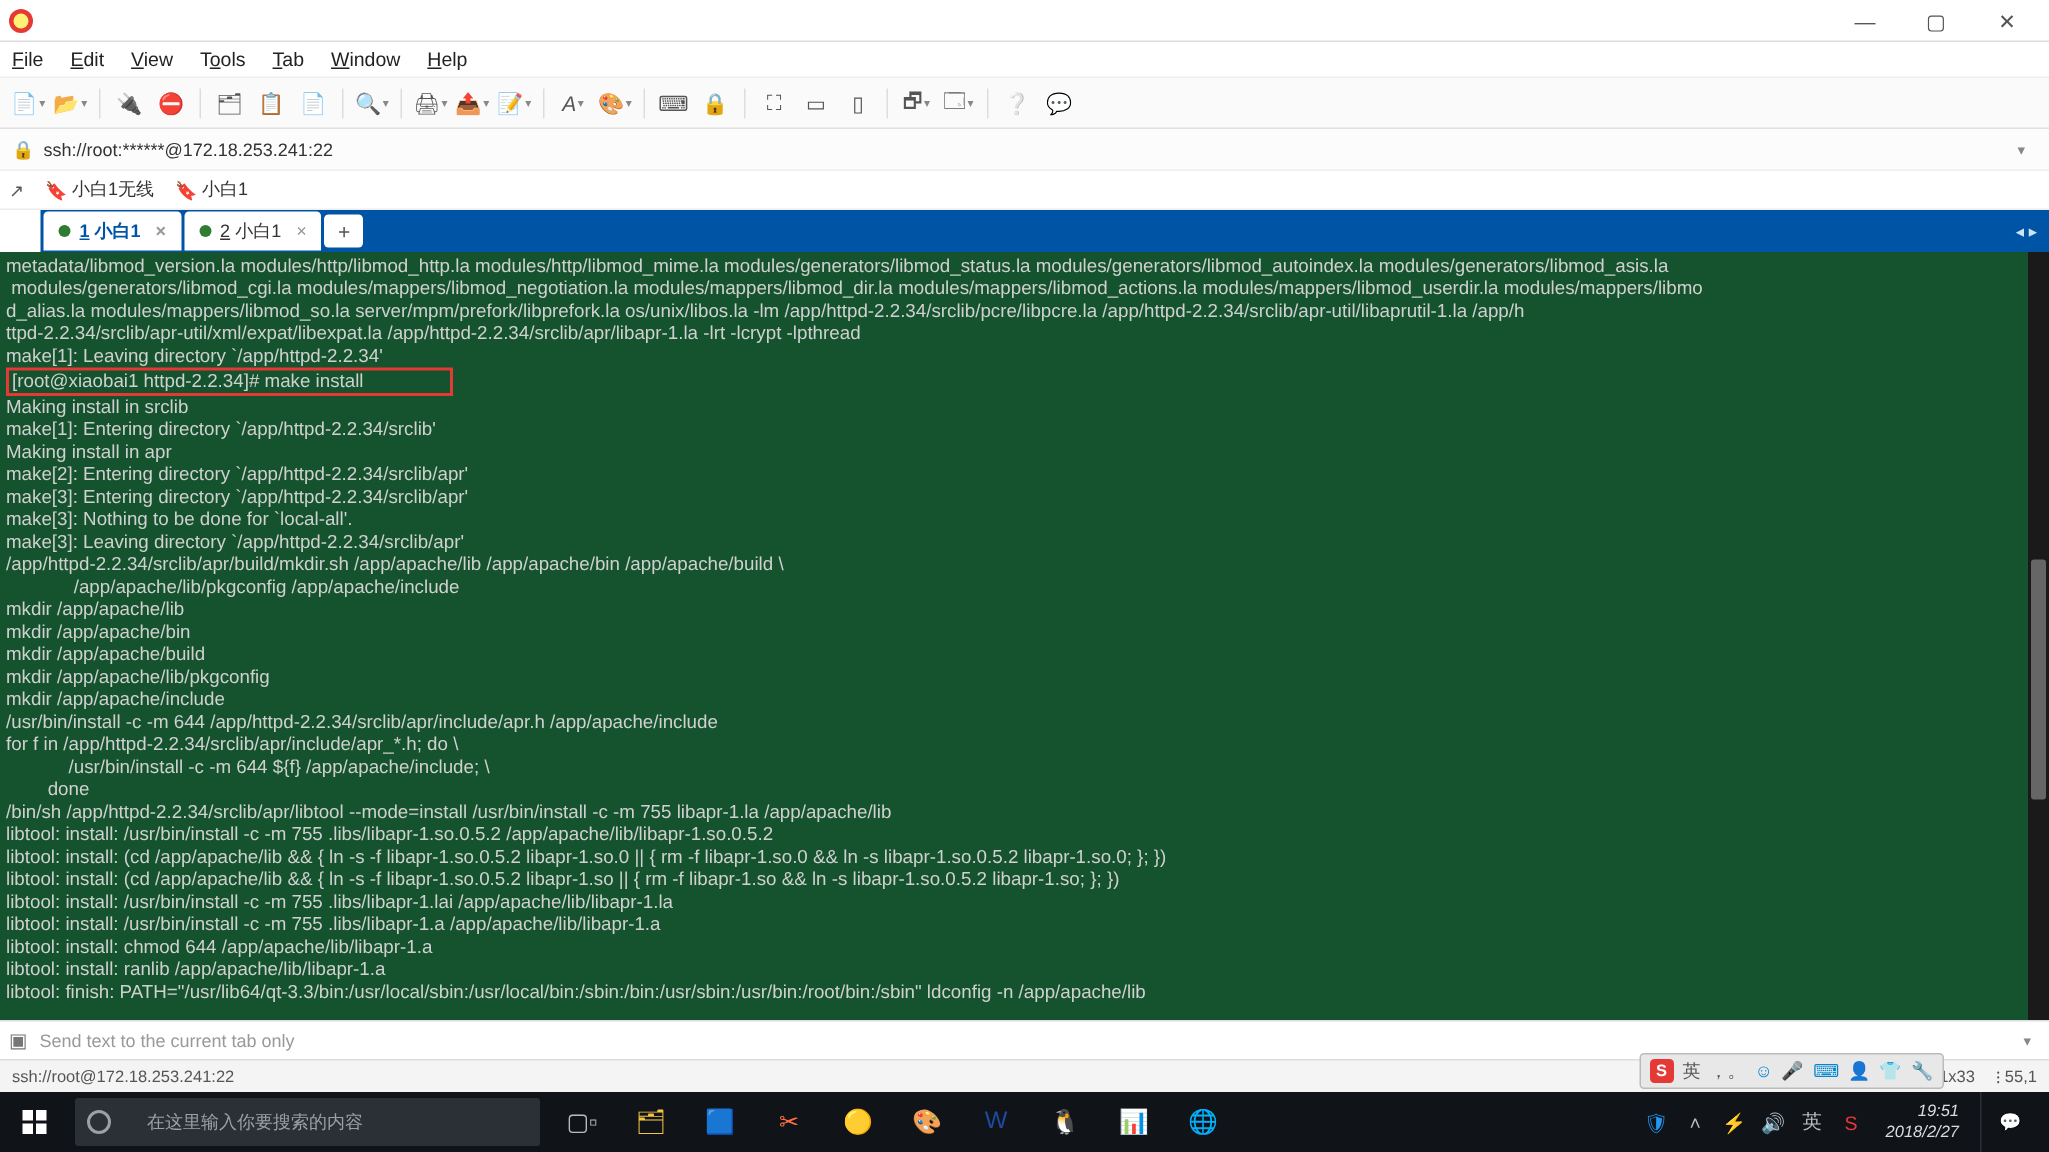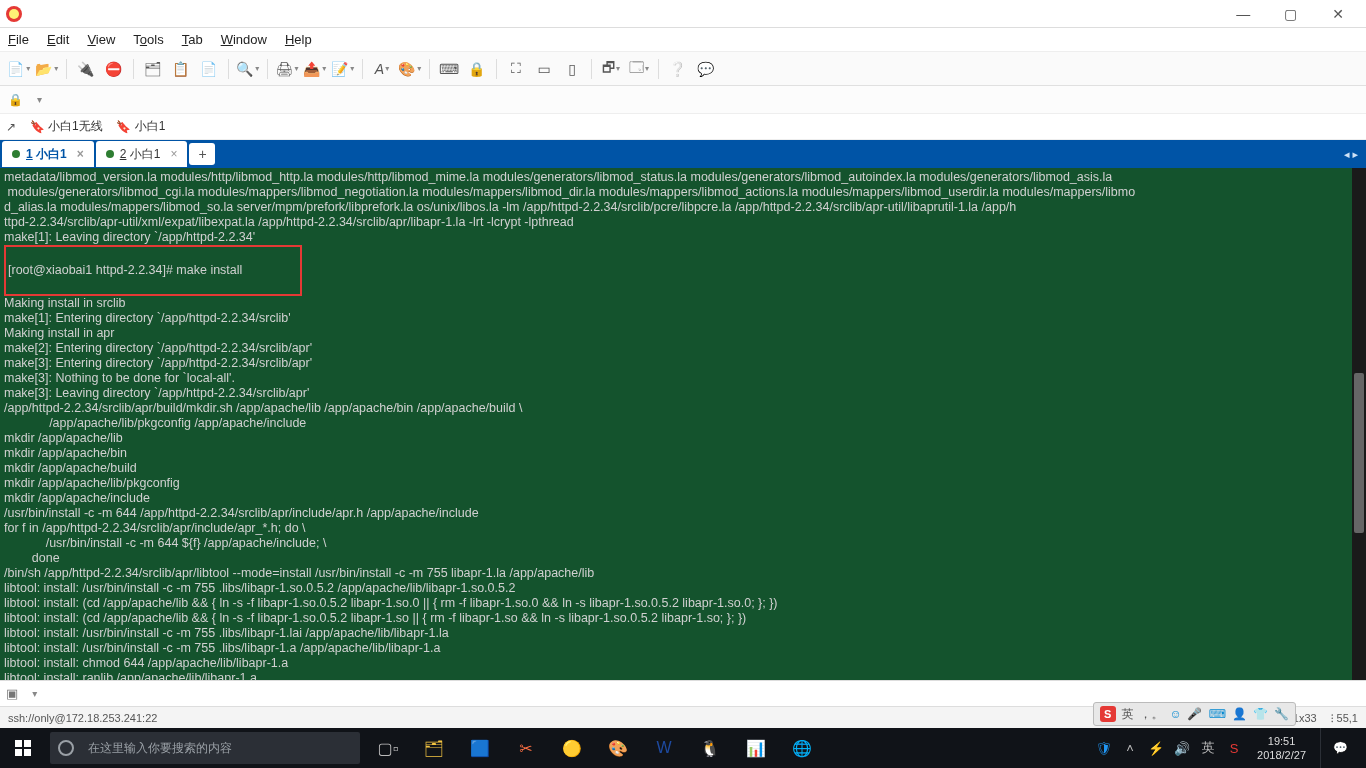--- a/index.html
+++ b/index.html
@@ -16,54 +16,54 @@
 .tb-btn .drop { font-size: 8px; margin-left: 1px; color: #888; }
 .tb-sep { width: 1px; height: 20px; background: #ddd; margin: 0 4px; }
 .addr-bar { height: 28px; display: flex; align-items: center; padding: 0 8px; font-size: 12px; color: #555; gap: 6px; border-bottom: 1px solid #eee; background: #fcfcfc; }
 .addr-bar .lock { color: #888; }
 .addr-bar .url { flex: 1; color: #333; }
 .addr-bar .arrow { color: #888; font-size: 10px; padding: 0 8px; }
 .sessions-bar { height: 26px; display: flex; align-items: center; padding: 0 6px; gap: 14px; font-size: 12px; color: #333; border-bottom: 1px solid #eee; }
 .sessions-bar .sicon { font-size: 12px; color: #555; }
 .bm { display: inline-flex; align-items: center; gap: 3px; }
 .bm-icon { color: #333; }
-.tabs-bar { height: 28px; display: flex; align-items: center; background: #0054a6; padding-left: 2px; }
+.tabs-bar { height: 28px; display: flex; align-items: center; background: #0054a6; padding-left: 2px; margin-left: 27px; }
 .tab { height: 26px; padding: 0 10px; display: inline-flex; align-items: center; gap: 6px; font-size: 12px; background: #fff; color: #333; border-top-left-radius: 3px; border-top-right-radius: 3px; margin-right: 2px; }
 .tab.active { background: #fff; color: #0054a6; font-weight: bold; }
 .tab .dot { width: 8px; height: 8px; border-radius: 50%; background: #2e7d32; display: inline-block; }
 .tab u { text-decoration: underline; }
 .tab .close { color: #999; font-size: 12px; margin-left: 4px; }
 .tab-add { width: 26px; height: 22px; background: #fff; color: #555; display: inline-flex; align-items: center; justify-content: center; border-radius: 3px; font-size: 14px; }
 .tabs-spacer { flex: 1; }
 .tabs-end { color: #cfe3f7; padding-right: 8px; font-size: 11px; }
 .terminal-wrap { flex: 1; background: #14532d; position: relative; overflow: hidden; font-family: Consolas, "Courier New", monospace; font-size: 12.5px; line-height: 15px; color: #d0d0d0; }
 .terminal { position: absolute; left: 0; top: 0; right: 14px; bottom: 0; padding: 2px 4px; white-space: pre; }
 .term-scroll { position: absolute; right: 0; top: 0; width: 14px; height: 100%; background: #1a1a1a; }
 .term-scroll .thumb { position: absolute; left: 2px; width: 10px; background: #666; border-radius: 2px; top: 40%; height: 160px; }
-.redbox { display: inline-block; border: 2px solid #e53935; padding: 16px 2px; }
+.redbox { display: inline-block; border: 2px solid #e53935; padding: 0 2px; }
 .prompt-root { color: #d0d0d0; }
 .input-bar { height: 26px; display: flex; align-items: center; padding: 0 6px; gap: 8px; border-top: 1px solid #ddd; background: #fff; font-size: 12px; color: #999; }
 .input-bar .ib-icon { color: #777; font-size: 13px; }
 .input-bar .ib-field { flex: 1; }
 .input-bar .ib-arrow { color: #888; font-size: 10px; padding: 0 6px; }
 .statusbar { height: 22px; display: flex; align-items: center; padding: 0 8px; gap: 14px; font-size: 11px; color: #555; background: #f4f4f4; border-top: 1px solid #ddd; }
 .statusbar .st-spacer { flex: 1; }
 .statusbar .st-item { display: inline-flex; align-items: center; gap: 3px; }
 .taskbar { height: 40px; background: #101318; display: flex; align-items: center; color: #ccc; font-size: 12px; }
 .taskbar .start { width: 46px; height: 40px; display: flex; align-items: center; justify-content: center; }
 .win-logo { width: 16px; height: 16px; display: grid; grid-template: 1fr 1fr / 1fr 1fr; gap: 2px; }
 .win-logo span { background: #fff; }
-.taskbar .search { width: 310px; height: 32px; background: #2b2f36; border-radius: 2px; display: flex; align-items: center; padding: 0 8px; gap: 14px; color: #9aa0a6; margin-left: 4px; }
+.taskbar .search { width: 310px; height: 32px; background: #2b2f36; border-radius: 2px; display: flex; align-items: center; padding: 0 8px; gap: 24px; color: #9aa0a6; margin-left: 4px; }
 .taskbar .search .circle { width: 16px; height: 16px; border: 2px solid #9aa0a6; border-radius: 50%; }
 .taskbar .tb-icons { display: flex; align-items: center; gap: 2px; margin-left: 6px; }
 .taskbar .tb-icons .ti { width: 44px; height: 40px; display: inline-flex; align-items: center; justify-content: center; font-size: 16px; }
 .ti.sq { color: #bbb; }
 .taskbar .tray { margin-left: auto; display: flex; align-items: center; gap: 8px; padding-right: 6px; }
 .tray .tricon { width: 18px; height: 18px; display: inline-flex; align-items: center; justify-content: center; font-size: 13px; color: #bbb; }
-.tray .clock { text-align: center; line-height: 14px; font-size: 11px; color: #ddd; padding: 0 6px; }
+.tray .clock { text-align: right; line-height: 14px; font-size: 11px; color: #ddd; padding: 0 6px; font-style: italic; }
 .tray .notif { width: 40px; height: 40px; display: inline-flex; align-items: center; justify-content: center; border-left: 1px solid #2b2f36; }
 .ime-strip { position: absolute; right: 70px; bottom: 42px; height: 24px; background: #e8e8e8; border: 1px solid #bbb; border-radius: 3px; display: flex; align-items: center; gap: 6px; padding: 0 6px; font-size: 12px; color: #555; }
 .ime-strip .sogou { width: 16px; height: 16px; background: #e53935; color: #fff; border-radius: 3px; display: inline-flex; align-items: center; justify-content: center; font-size: 11px; font-weight: bold; }
 </style>
 </head>
 <body>
 
 <div class="titlebar">
   <span class="app-icon"></span>
   <span class="spacer"></span>
@@ -116,20 +116,21 @@
   <span class="tb-sep"></span>
   <span class="tb-btn">🗗<span class="drop">▾</span></span>
   <span class="tb-btn">🗔<span class="drop">▾</span></span>
   <span class="tb-sep"></span>
   <span class="tb-btn">❔</span>
   <span class="tb-btn">💬</span>
 </div>
 
 <div class="addr-bar">
   <span class="lock">🔒</span>
+  <span class="url">ssh://root:******@172.18.253.241:22</span>
   <span class="arrow">▾</span>
 </div>
 
 <div class="sessions-bar">
   <span class="sicon">↗</span>
   <span class="bm">
       <span class="bm-icon">🔖</span>
       <span>小白1无线</span>
     </span>
   <span class="bm">
@@ -189,25 +190,26 @@
 libtool: install: ranlib /app/apache/lib/libapr-1.a
 libtool: finish: PATH="/usr/lib64/qt-3.3/bin:/usr/local/sbin:/usr/local/bin:/sbin:/bin:/usr/sbin:/usr/bin:/root/bin:/sbin" ldconfig -n /app/apache/lib
 </div>
   <div class="term-scroll">
       <div class="thumb"></div>
     </div>
 </div>
 
 <div class="input-bar">
   <span class="ib-icon">▣</span>
+  <span class="ib-field">Send text to the current tab only</span>
   <span class="ib-arrow">▾</span>
 </div>
 
 <div class="statusbar">
-  <span class="st-item">ssh://only@172.18.253.241:22</span>
+  <span class="st-item">ssh://root@172.18.253.241:22</span>
   <span class="st-spacer"></span>
   <span class="st-item">🔒 <span>SSH2</span></span>
   <span class="st-item">xterm</span>
   <span class="st-item">↔ <span>191x33</span></span>
   <span class="st-item">⁝ <span>55,1</span></span>
 </div>
 
 <div class="ime-strip">
   <span class="sogou">S</span>
   <span>英</span>

